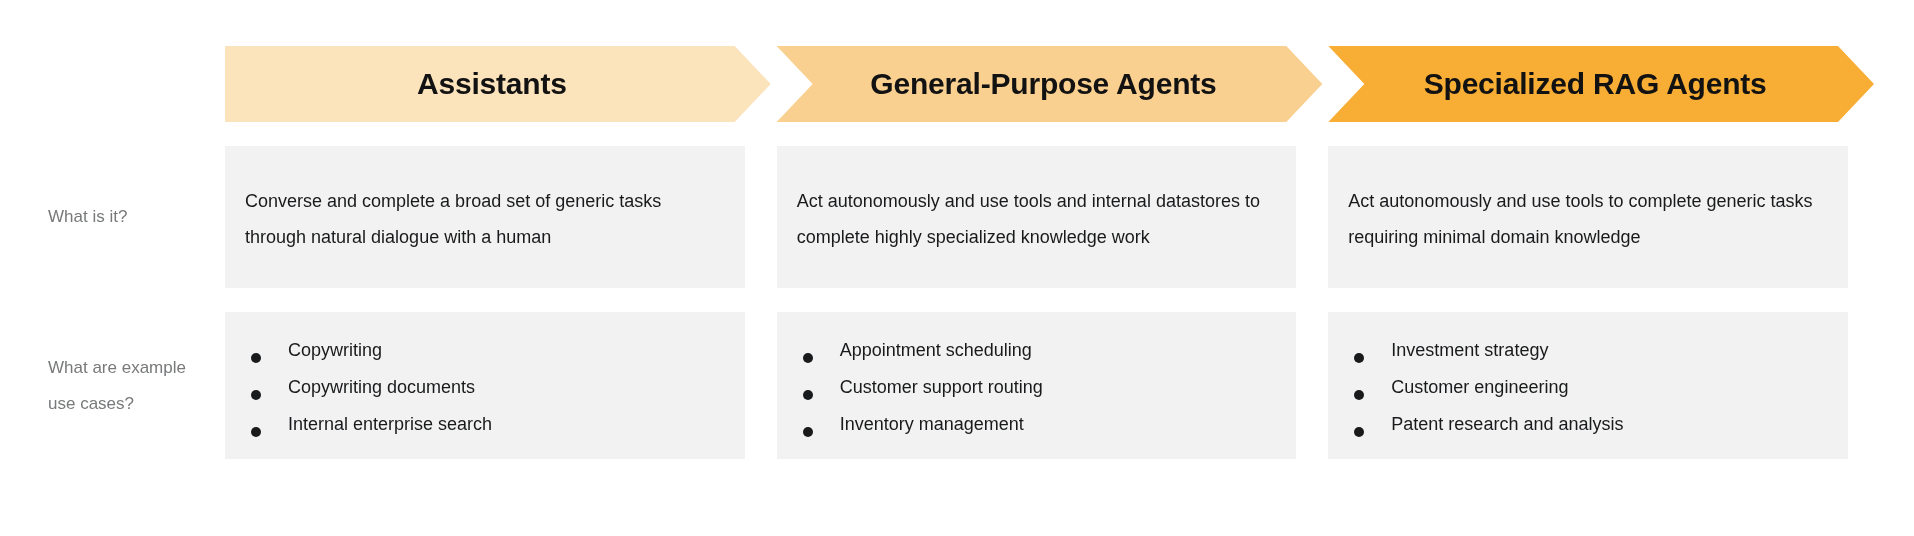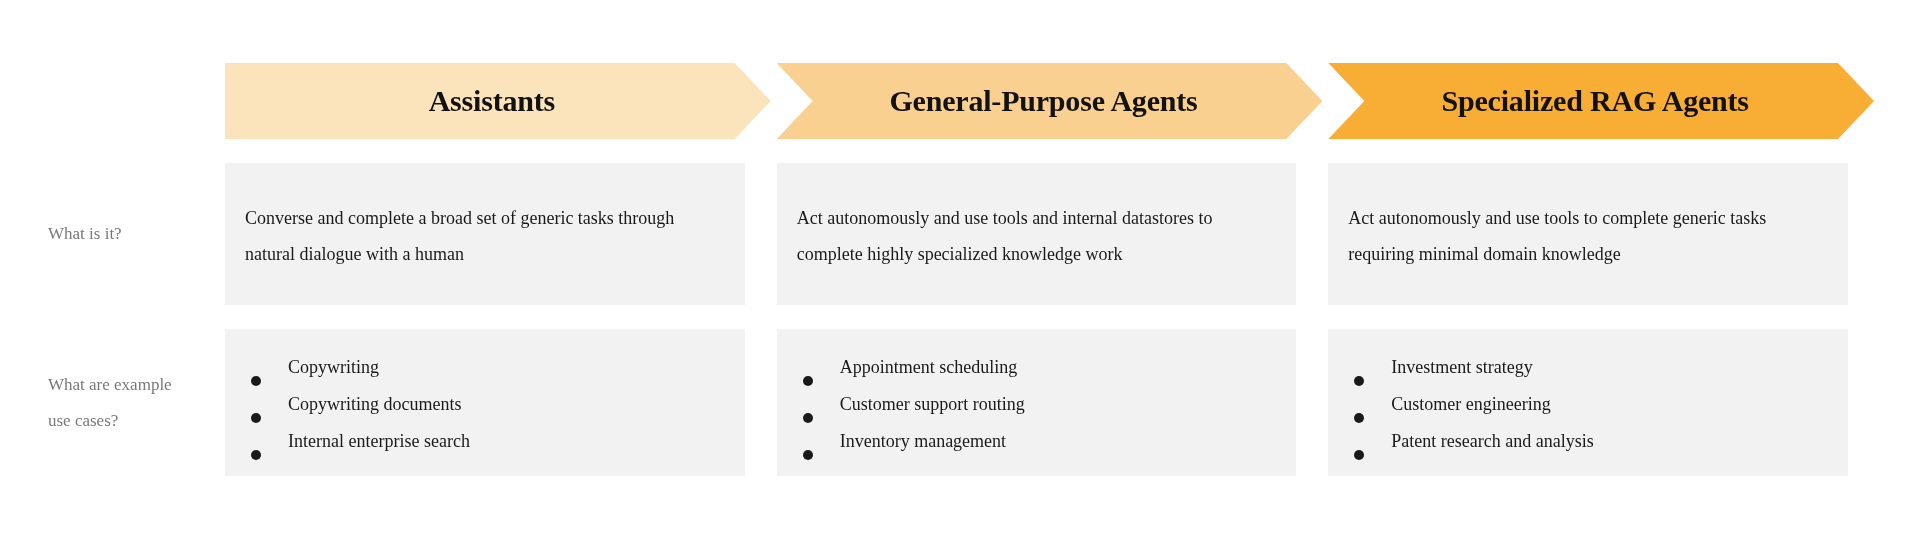--- a/index.html
+++ b/index.html
@@ -1,24 +1,24 @@
 <!DOCTYPE html>
 <html><head>
 <meta charset="utf-8">
 <style>
   html, body { margin: 0; padding: 0; background: #ffffff; }
   .canvas {
     position: relative;
     width: 1914px;
     height: 536px;
     background: #ffffff;
-    font-family: Liberation Serif, serif;
+    font-family: Liberation Sans, sans-serif;
     overflow: hidden;
     box-sizing: border-box;
-    padding-top: 63px;
+    padding-top: 46px;
   }
   .grid {
     display: grid;
     grid-template-columns: 145px repeat(3, 1fr);
     column-gap: 32px;
     padding: 0 66px 0 48px;
   }
   
   .header-row { height: 76px; }
   .arrow {
@@ -54,21 +54,21 @@
     box-sizing: border-box;
     padding: 20px 24px 16px 20px;
     font-size: 18px;
     line-height: 36px;
     color: #191A1B;
     display: flex;
     flex-direction: column;
     justify-content: center;
   }
   .bullet-list { display: flex; flex-direction: column; }
-  .bullet-item { display: flex; align-items: flex-end; line-height: 37px; padding-left: 6px; }
+  .bullet-item { display: flex; align-items: center; line-height: 37px; padding-left: 6px; }
   .dot {
     flex: 0 0 auto;
     width: 10px; height: 10px;
     border-radius: 50%;
     background: #191A1B;
     margin-top: 14px;
     margin-right: 27px;
   }
 </style>
 </head>

